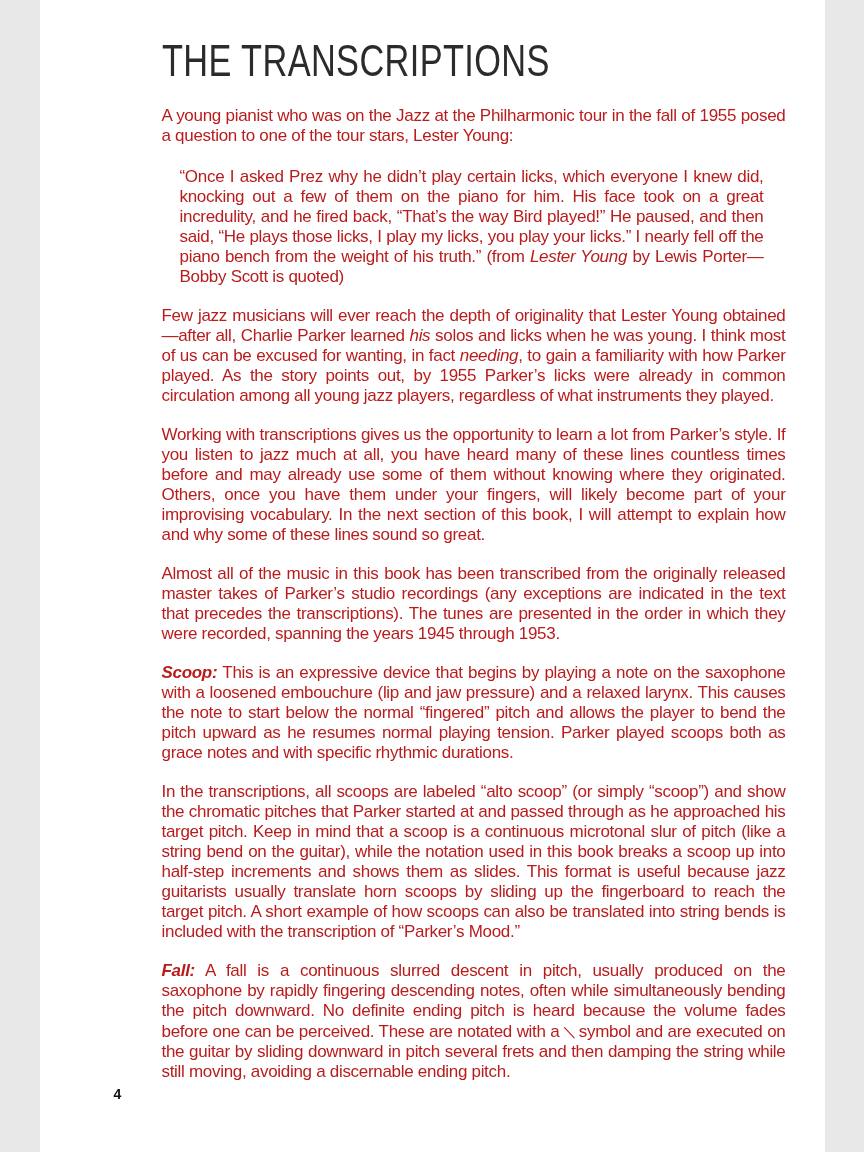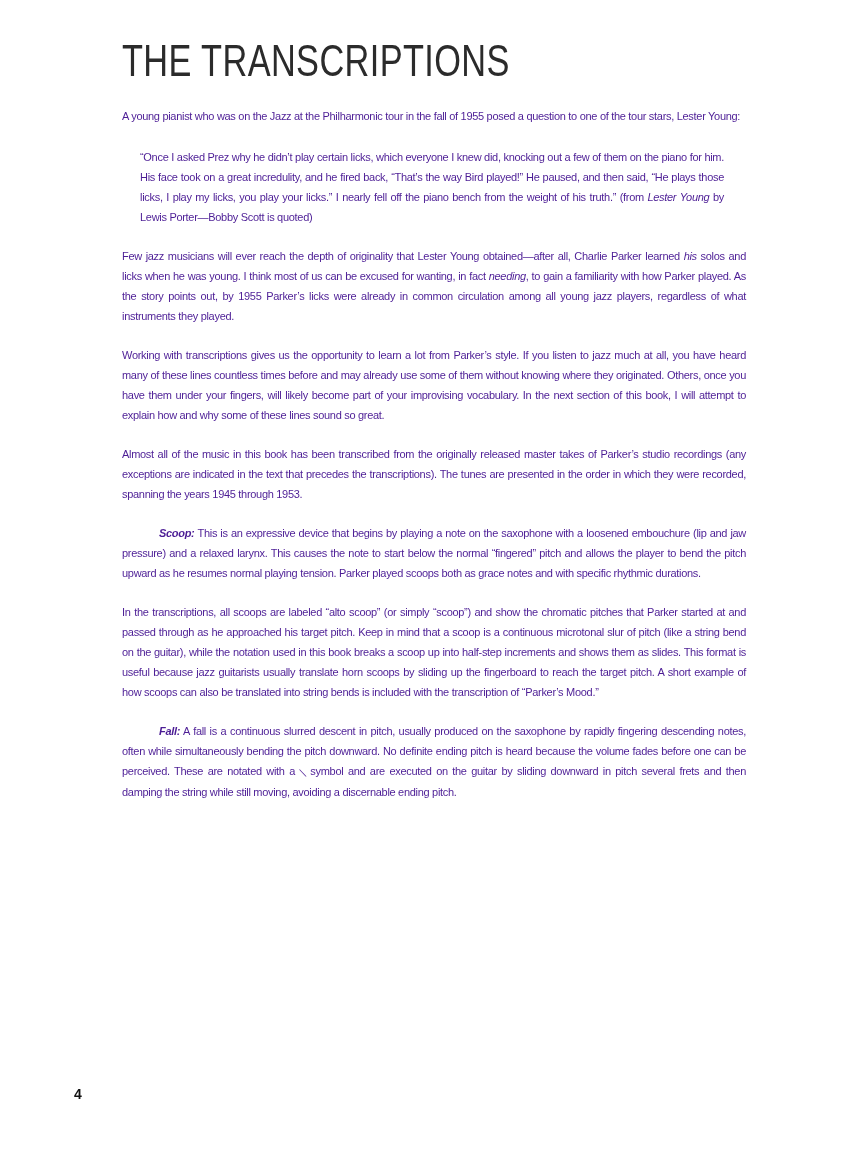--- a/index.html
+++ b/index.html
@@ -1,19 +1,19 @@
 <!DOCTYPE html>
 <html><head>
 <meta charset="utf-8">
 <style>
   * { margin: 0; padding: 0; box-sizing: border-box; }
   html, body { background: #e8e8e8; }
   .page {
     position: relative;
-    width: 864px;
+    width: 785px;
     height: 1152px;
     margin: 0 auto;
     background: #ffffff;
     font-family: "Liberation Sans", sans-serif;
     color: #1d1d1d;
     overflow: hidden;
     text-decoration: underline;
   }
   .content {
     position: absolute;
@@ -27,33 +27,33 @@
     font-size: 44px;
     line-height: 1.05;
     color: #2b2b2b;
     letter-spacing: 0.5px;
     transform: scaleX(0.78);
     transform-origin: left center;
     white-space: nowrap;
     margin-bottom: 22px;
   }
   .para, .quote {
-    font-size: 11px;
+    font-size: 17px;
     letter-spacing: -0.3px;
     line-height: 20px;
     text-align: justify;
-    color: #4c1d95;
+    color: #b91c1c;
   }
   .para { margin-top: 19px; }
   .para.first { margin-top: 0; }
   .quote {
     margin: 21px 22px 0 18px;
   }
   .it { font-style: italic; }
-  .lead { font-weight: bold; font-style: italic; margin-left: 37px; }
+  .lead { font-weight: bold; font-style: italic; }
   .fallsym {
     font-family: "DejaVu Sans", sans-serif;
     display: inline-block;
     transform: scaleY(0.55);
     transform-origin: 50% 65%;
   }
   .folio {
     position: absolute;
     left: 74px;
     top: 1086px;

